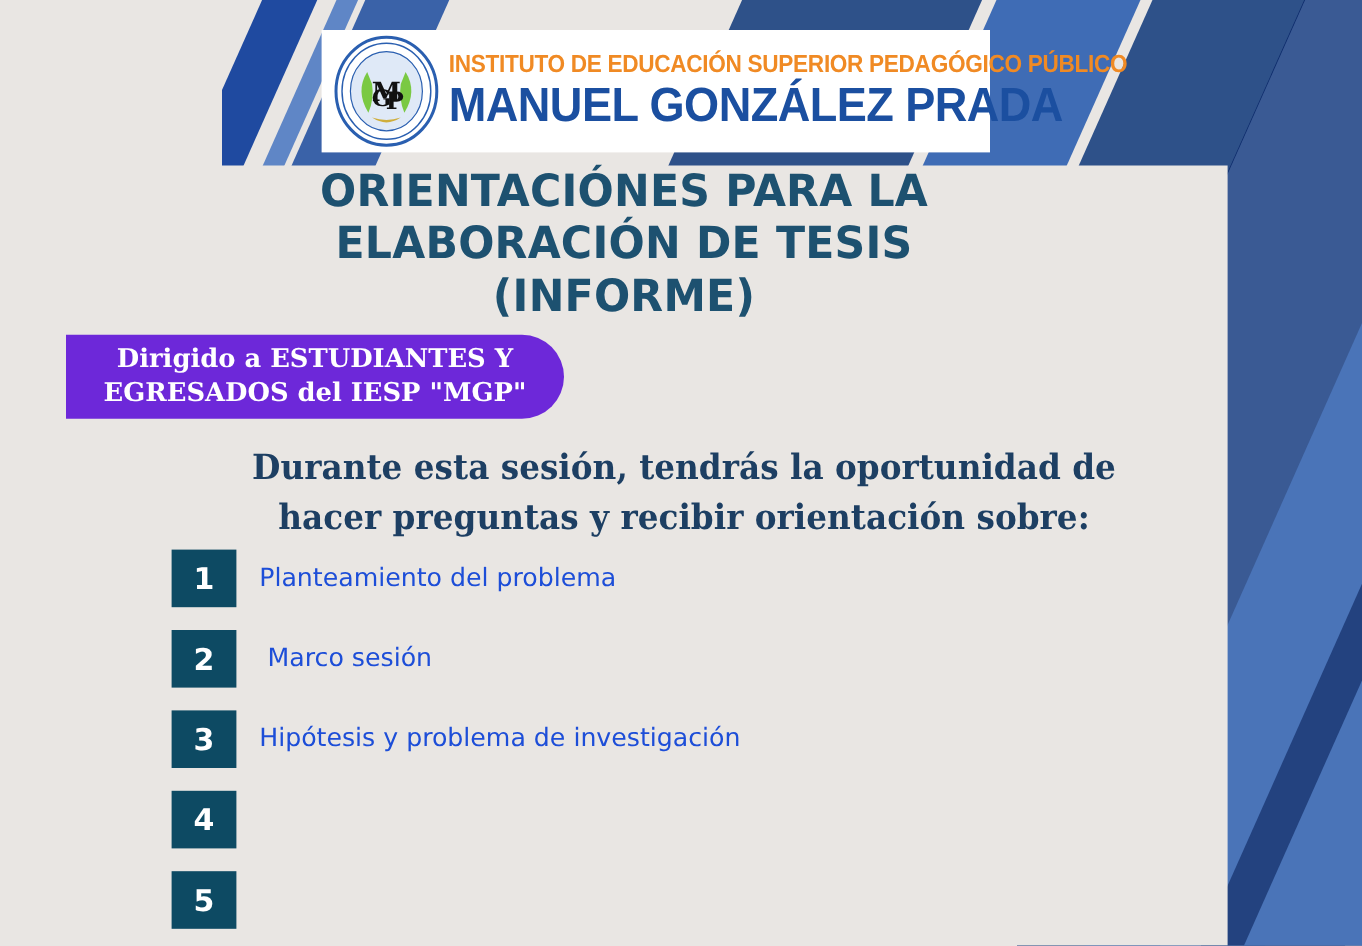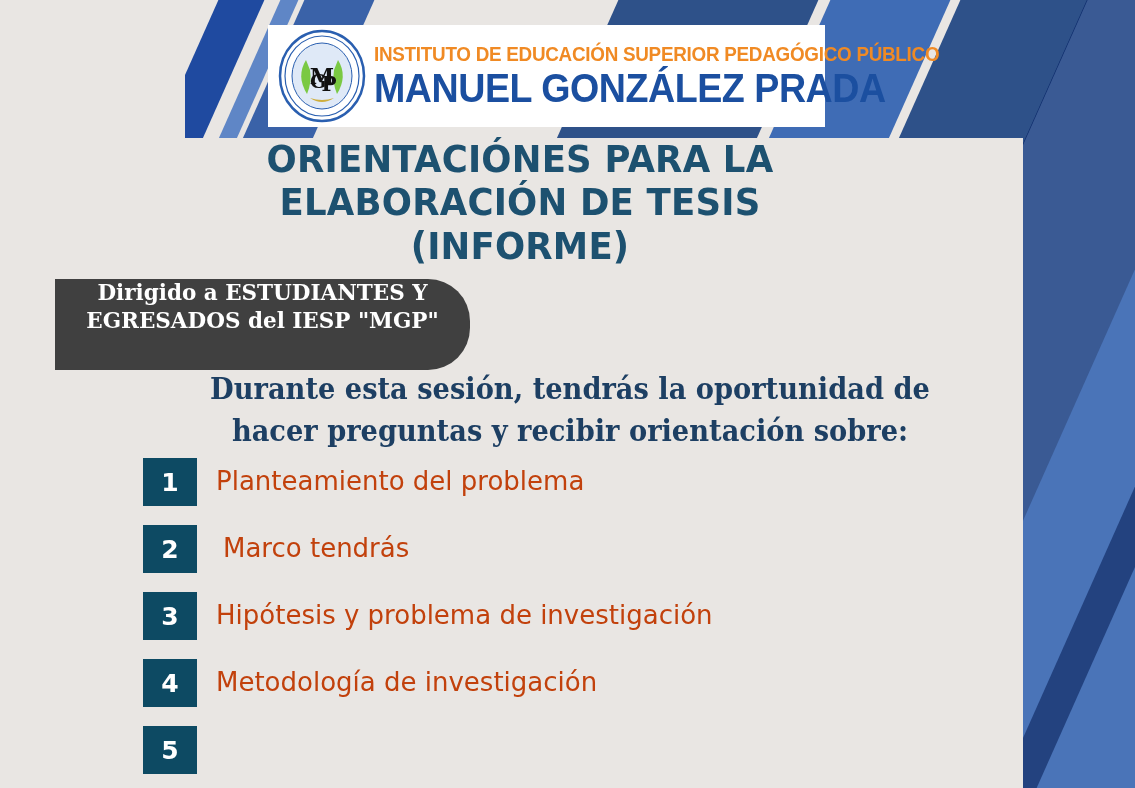--- a/index.html
+++ b/index.html
@@ -95,24 +95,24 @@
     font-size:37px;
     line-height:1.17;
     letter-spacing:0.2px;
     transform:scaleX(0.96);
     transform-origin:center top;
   }
   .title div{white-space:nowrap;}
 
   
   .badge{
-    position:absolute;left:55px;top:279px;width:415px;height:91px;
-    background:#404040;
+    position:absolute;left:55px;top:279px;width:415px;height:70px;
+    background:#6d28d9;
     border-radius:0 42px 42px 0;
-    display:flex;
+    display:flex;align-items:center;
     box-sizing:border-box;
     padding:0 30px 0 30px;
   }
   .badge-text{
     color:#ffffff;
     font-family:"DejaVu Serif", serif;
     font-weight:bold;
     font-size:21.5px;
     line-height:1.28;
     text-align:center;
@@ -145,23 +145,23 @@
     width:54px;height:48px;flex:0 0 54px;
     background:#0d4a63;
     color:#ffffff;
     font-family:"DejaVu Sans", sans-serif;
     font-weight:bold;
     font-size:25px;
     display:flex;align-items:center;justify-content:center;
   }
   .item-label{
     padding-left:19px;
-    color:#c2410c;
+    color:#1d4ed8;
     font-family:"DejaVu Sans", sans-serif;
-    font-size:26px;
+    font-size:21px;
     line-height:1.2;
     white-space:nowrap;
   }
   .item-label.indent{padding-left:26px;}
 </style>
 </head>
 <body>
 
 <div id="stage">
 
@@ -227,31 +227,30 @@
 
   <div class="list">
 
     <div class="list-item">
       <div class="num-box">1</div>
       <div class="item-label">Planteamiento del problema</div>
     </div>
 
     <div class="list-item">
       <div class="num-box">2</div>
-      <div class="item-label indent">Marco tendrás</div>
+      <div class="item-label indent">Marco sesión</div>
     </div>
 
     <div class="list-item">
       <div class="num-box">3</div>
       <div class="item-label">Hipótesis y problema de investigación</div>
     </div>
 
     <div class="list-item">
       <div class="num-box">4</div>
-      <div class="item-label">Metodología de investigación</div>
     </div>
 
     <div class="list-item">
       <div class="num-box">5</div>
     </div>
 
   </div>
 
 </div>
 

